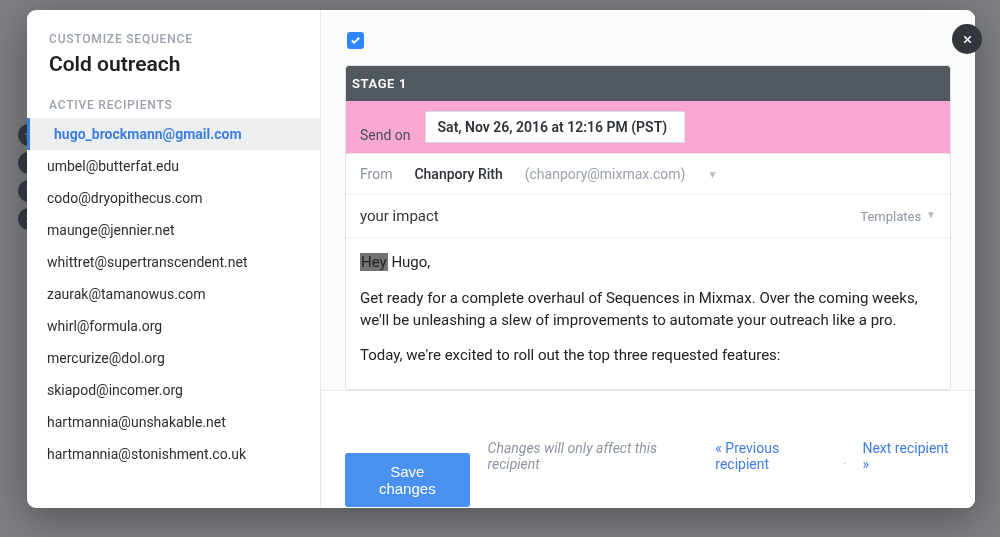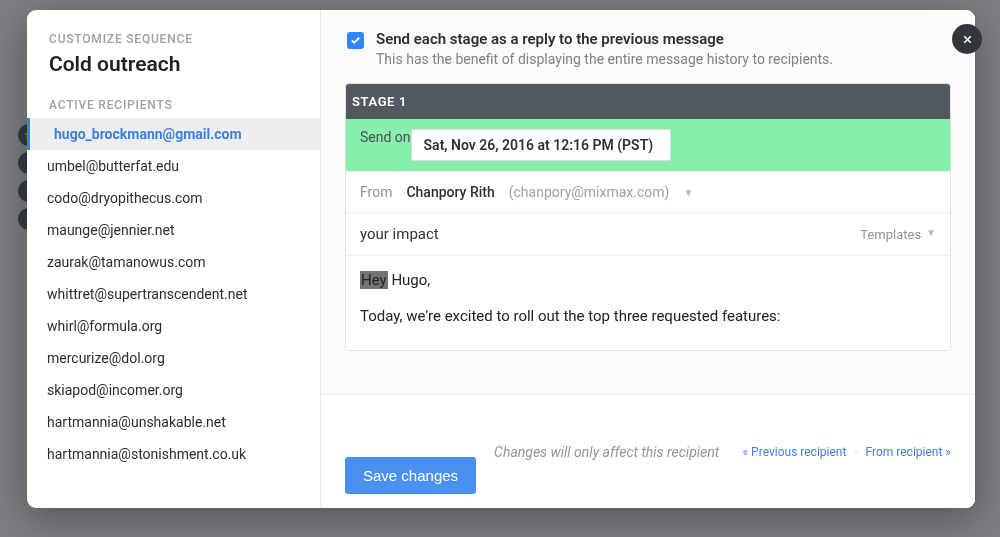--- a/index.html
+++ b/index.html
@@ -21,37 +21,37 @@
 .recipient.selected { background: #eceef0; color: #3f7fe0; border-left: 3px solid #3f7fe0; padding-left: 24px; font-weight: 700; }
 
 .main { flex: 1; display: flex; flex-direction: column; background: #fbfbfc; }
 .reply-opt { padding: 20px 26px 16px 26px; display: flex; gap: 12px; align-items: flex-start; }
 .checkbox { width: 17px; height: 17px; border-radius: 3px; background: #2f86ff; display: flex; align-items: center; justify-content: center; color: #fff; flex-shrink: 0; margin-top: 2px; }
 .opt-title { font-size: 15px; font-weight: 600; color: #2b2f35; }
 .opt-desc { font-size: 14px; color: #7b828c; margin-top: 3px; }
 
 .stage-wrap { margin: 0 24px; border: 1px solid #dfe2e6; border-radius: 3px; background: #fff; }
 .stage-head { background: #52585f; color: #fff; font-size: 13px; font-weight: 600; letter-spacing: 0.6px; padding: 10px 6px; border-radius: 3px 3px 0 0; }
-.stage-send { background: #86efac; border-bottom: 1px solid #e6e8ea; padding: 10px 14px; display: flex; align-items: flex-start; font-size: 14px; color: #4a4f57; }
+.stage-send { background: #f9a8d4; border-bottom: 1px solid #e6e8ea; padding: 10px 14px; display: flex; align-items: flex-end; gap: 14px; font-size: 14px; color: #4a4f57; }
 .date-box { background: #fff; border: 1px solid #d9dde2; border-radius: 2px; padding: 7px 12px; font-weight: 600; color: #2d3138; font-size: 14px; min-width: 260px; }
-.stage-from { padding: 12px 14px; border-bottom: 1px solid #eceef0; font-size: 14px; color: #8c939d; display: flex; align-items: center; gap: 14px; }
+.stage-from { padding: 12px 14px; border-bottom: 1px solid #eceef0; font-size: 14px; color: #8c939d; display: flex; align-items: center; gap: 22px; }
 .from-name { color: #2d3138; font-weight: 500; }
 .from-email { color: #9aa1ab; text-align: center; }
 .caret { color: #b6bcc4; font-size: 10px; }
 .stage-subject { padding: 12px 14px; border-bottom: 1px solid #eceef0; display: flex; align-items: center; justify-content: space-between; }
 .subject-text { font-size: 15px; color: #333; }
 .templates-link { font-size: 13px; color: #8d95a1; display: flex; align-items: flex-start; gap: 5px; }
 .stage-body { padding: 14px 14px 8px 14px; font-size: 15px; color: #222; line-height: 1.45; }
 .stage-body .hl { background: #737373; padding: 0 1px; }
 .stage-body p { margin-bottom: 14px; }
 
 .footer { margin-top: auto; border-top: 1px solid #e7e9ec; background: #fff; padding: 14px 24px; display: flex; align-items: center; gap: 18px; }
 .save-btn { background: #4a90f0; color: #fff; border: none; border-radius: 3px; padding: 10px 18px; font-size: 15px; cursor: pointer; margin-top: 48px; }
 .footer-hint { color: #8d95a1; font-size: 14px; font-style: italic; }
-.nav-links { margin-left: auto; display: flex; gap: 8px; font-size: 12px; color: #3f7fe0; align-items: flex-end; }
+.nav-links { margin-left: auto; display: flex; gap: 16px; font-size: 14px; color: #3f7fe0; align-items: flex-end; }
 .nav-sep { color: #b9c0c9; }
 .nav-links span { cursor: pointer; }
 </style>
 </head>
 <body>
 
 <div class="bg">
   <div class="bg-header">
     <div class="bg-title">Cold outreach</div>
     <span class="pencil-icon">
@@ -73,40 +73,36 @@
 <div class="modal">
   <div class="sidebar">
     <div class="side-label">CUSTOMIZE SEQUENCE</div>
     <div class="side-title">Cold outreach</div>
     <div class="side-label">ACTIVE RECIPIENTS</div>
     <div id="recipients">
         <div class="recipient selected">hugo_brockmann@gmail.com</div>
         <div class="recipient">umbel@butterfat.edu</div>
         <div class="recipient">codo@dryopithecus.com</div>
         <div class="recipient">maunge@jennier.net</div>
+        <div class="recipient">whittret@supertranscendent.net</div>
         <div class="recipient">zaurak@tamanowus.com</div>
-        <div class="recipient">whittret@supertranscendent.net</div>
         <div class="recipient">whirl@formula.org</div>
         <div class="recipient">mercurize@dol.org</div>
         <div class="recipient">skiapod@incomer.org</div>
         <div class="recipient">hartmannia@unshakable.net</div>
         <div class="recipient">hartmannia@stonishment.co.uk</div>
       </div>
   </div>
 
   <div class="main">
     <div class="reply-opt">
       <div class="checkbox">
         <svg width="11" height="11" viewBox="0 0 24 24" fill="none" stroke="currentColor" stroke-width="4">
             <polyline points="20 6 9 17 4 12"></polyline>
           </svg>
-      </div>
-      <div>
-        <div class="opt-title">Send each stage as a reply to the previous message</div>
-        <div class="opt-desc">This has the benefit of displaying the entire message history to recipients.</div>
       </div>
     </div>
 
     <div class="stage-wrap">
       <div class="stage-head">STAGE 1</div>
       <div class="stage-send">
         <span>Send on</span>
         <div class="date-box">Sat, Nov 26, 2016 at 12:16 PM (PST)</div>
       </div>
       <div class="stage-from">
@@ -117,31 +113,32 @@
       </div>
       <div class="stage-subject">
         <span class="subject-text">your impact</span>
         <span class="templates-link">
           <span>Templates</span>
           <span class="caret">▼</span>
         </span>
       </div>
       <div class="stage-body">
         <p><span class="hl">Hey</span><span> Hugo,</span></p>
+        <p>Get ready for a complete overhaul of Sequences in Mixmax. Over the coming weeks, we'll be unleashing a slew of improvements to automate your outreach like a pro.</p>
         <p>Today, we're excited to roll out the top three requested features:</p>
       </div>
     </div>
 
     <div class="footer">
       <button class="save-btn">Save changes</button>
       <span class="footer-hint">Changes will only affect this recipient</span>
       <div class="nav-links">
         <span>« Previous recipient</span>
         <span class="nav-sep">·</span>
-        <span>From recipient »</span>
+        <span>Next recipient »</span>
       </div>
     </div>
   </div>
 </div>
 
 <div class="close-btn">
   <svg width="13" height="13" viewBox="0 0 24 24" fill="none" stroke="currentColor" stroke-width="3">
       <line x1="18" y1="6" x2="6" y2="18"></line>
       <line x1="6" y1="6" x2="18" y2="18"></line>
     </svg>

